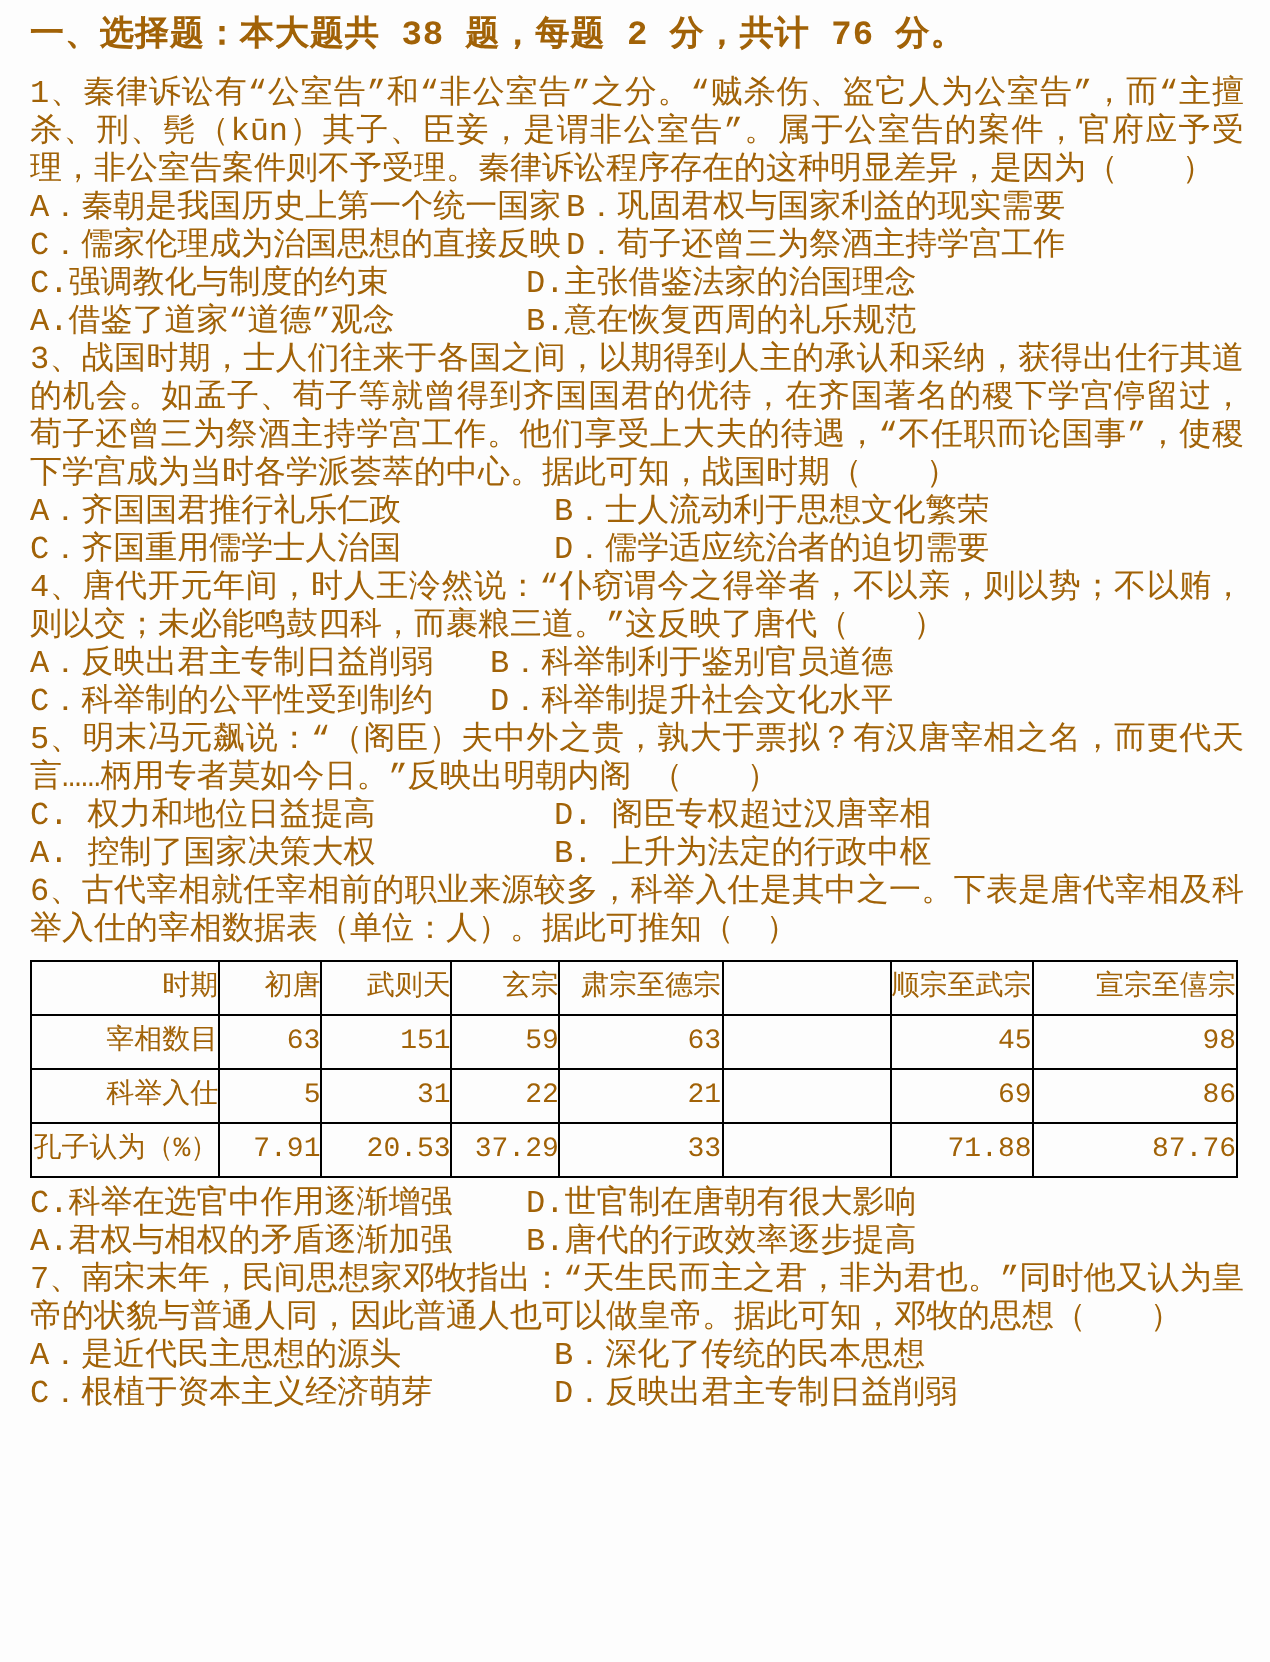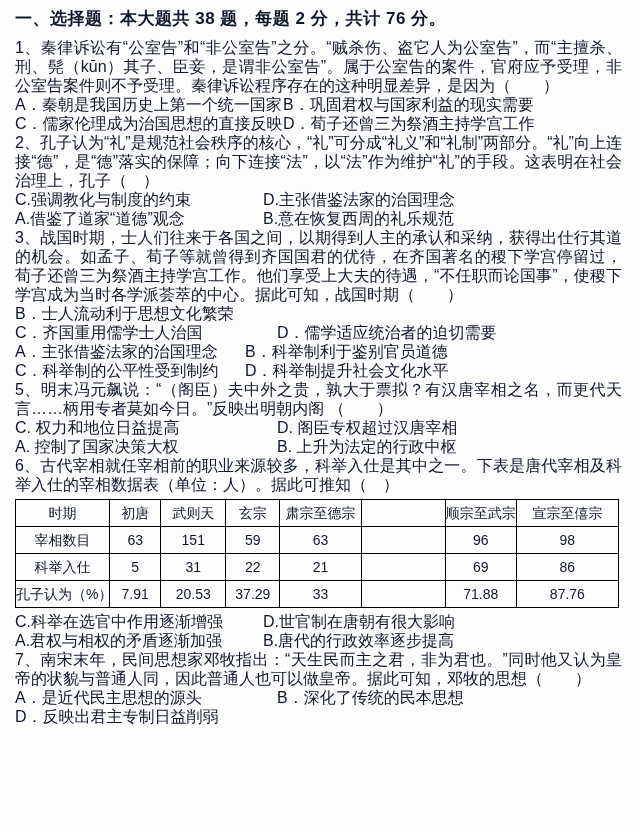--- a/index.html
+++ b/index.html
@@ -3,22 +3,22 @@
 <meta charset="utf-8">
 <style>
   html, body { margin: 0; padding: 0; background: #ffffff; }
   .page {
     position: relative;
     width: 635px;
     height: 831px;
     box-sizing: border-box;
     padding: 6px 13px 8px 15px;
     background: #fdfdfd;
-    color: #0f172a;
-    font-family: Liberation Sans, sans-serif;
+    color: #a16207;
+    font-family: Liberation Mono, monospace;
     font-size: 16px;
     line-height: 19px;
     overflow: hidden;
   }
   .title {
     font-size: 17px;
     font-weight: 700;
     line-height: 22px;
     margin: 2px 0 8px 0;
     letter-spacing: 0.5px;
@@ -40,21 +40,21 @@
     border-collapse: collapse;
     table-layout: fixed;
     width: 604px;
     margin: 5px 0 4px 0;
     font-size: 14px;
     line-height: 16px;
   }
   .datatable th, .datatable td {
     border: 1px solid #000;
     font-weight: normal;
-    text-align: center;
+    text-align: right;
     vertical-align: middle;
     padding: 5px 0;
     white-space: nowrap;
   }
 </style>
 </head>
 <body>
 
 <div class="page">
 
@@ -66,45 +66,46 @@
       <span class="o1">A．秦朝是我国历史上第一个统一国家</span>
       <span class="o2">B．巩固君权与国家利益的现实需要</span>
     </div>
     <div class="optrow">
       <span class="o1">C．儒家伦理成为治国思想的直接反映</span>
       <span class="o2">D．荀子还曾三为祭酒主持学宫工作</span>
     </div>
   </section>
 
   <section class="question q2">
-    <p class="stem">2、孔子认为“礼”是规范社会秩序的核心，“礼”可分成“礼义”和“礼制”两部分。“礼”向上连接“德”，是“德”落实的保障；向下连接“法”，以“法”作为维护“礼”的手段。这表明在社会治理上，孔子（　）</p>
     <div class="optrow">
       <span class="o1">C.强调教化与制度的约束</span>
       <span class="o2">D.主张借鉴法家的治国理念</span>
     </div>
     <div class="optrow">
       <span class="o1">A.借鉴了道家“道德”观念</span>
       <span class="o2">B.意在恢复西周的礼乐规范</span>
     </div>
   </section>
 
   <section class="question q3">
     <p class="stem">3、战国时期，士人们往来于各国之间，以期得到人主的承认和采纳，获得出仕行其道的机会。如孟子、荀子等就曾得到齐国国君的优待，在齐国著名的稷下学宫停留过，荀子还曾三为祭酒主持学宫工作。他们享受上大夫的待遇，“不任职而论国事”，使稷下学宫成为当时各学派荟萃的中心。据此可知，战国时期（　　）</p>
     <div class="optrow">
+      <span class="o1">A．齐国国君推行礼乐仁政</span>
       <span class="o2">B．士人流动利于思想文化繁荣</span>
     </div>
     <div class="optrow">
       <span class="o1">C．齐国重用儒学士人治国</span>
       <span class="o2">D．儒学适应统治者的迫切需要</span>
     </div>
   </section>
 
   <section class="question q4">
-    <div class="optrow">
-      <span class="o1">A．主张借鉴法家的治国理念</span>
+    <p class="stem">4、唐代开元年间，时人王泠然说：“仆窃谓今之得举者，不以亲，则以势；不以贿，则以交；未必能鸣鼓四科，而裹粮三道。”这反映了唐代（　　）</p>
+    <div class="optrow">
+      <span class="o1">A．反映出君主专制日益削弱</span>
       <span class="o2">B．科举制利于鉴别官员道德</span>
     </div>
     <div class="optrow">
       <span class="o1">C．科举制的公平性受到制约</span>
       <span class="o2">D．科举制提升社会文化水平</span>
     </div>
   </section>
 
   <section class="question q5">
     <p class="stem">5、明末冯元飙说：“（阁臣）夫中外之贵，孰大于票拟？有汉唐宰相之名，而更代天言……柄用专者莫如今日。”反映出明朝内阁 （　　）</p>
@@ -143,21 +144,21 @@
         <th>顺宗至武宗</th>
         <th>宣宗至僖宗</th>
       </tr>
       <tr>
         <td>宰相数目</td>
         <td>63</td>
         <td>151</td>
         <td>59</td>
         <td>63</td>
         <td></td>
-        <td>96</td>
+        <td>45</td>
         <td>98</td>
       </tr>
       <tr>
         <td>科举入仕</td>
         <td>5</td>
         <td>31</td>
         <td>22</td>
         <td>21</td>
         <td></td>
         <td>69</td>
@@ -186,17 +187,18 @@
     </div>
   </section>
 
   <section class="question q7">
     <p class="stem">7、南宋末年，民间思想家邓牧指出：“天生民而主之君，非为君也。”同时他又认为皇帝的状貌与普通人同，因此普通人也可以做皇帝。据此可知，邓牧的思想（　　）</p>
     <div class="optrow">
       <span class="o1">A．是近代民主思想的源头</span>
       <span class="o2">B．深化了传统的民本思想</span>
     </div>
     <div class="optrow">
+      <span class="o1">C．根植于资本主义经济萌芽</span>
       <span class="o2">D．反映出君主专制日益削弱</span>
     </div>
   </section>
 
 </div>
 
 </body></html>

